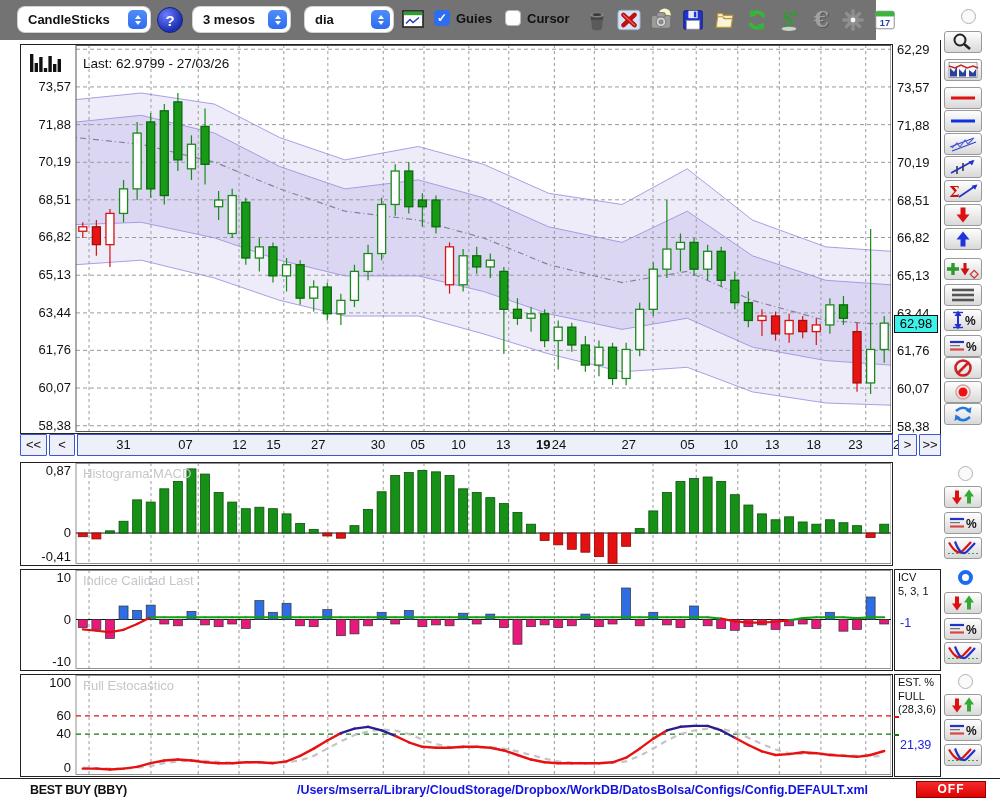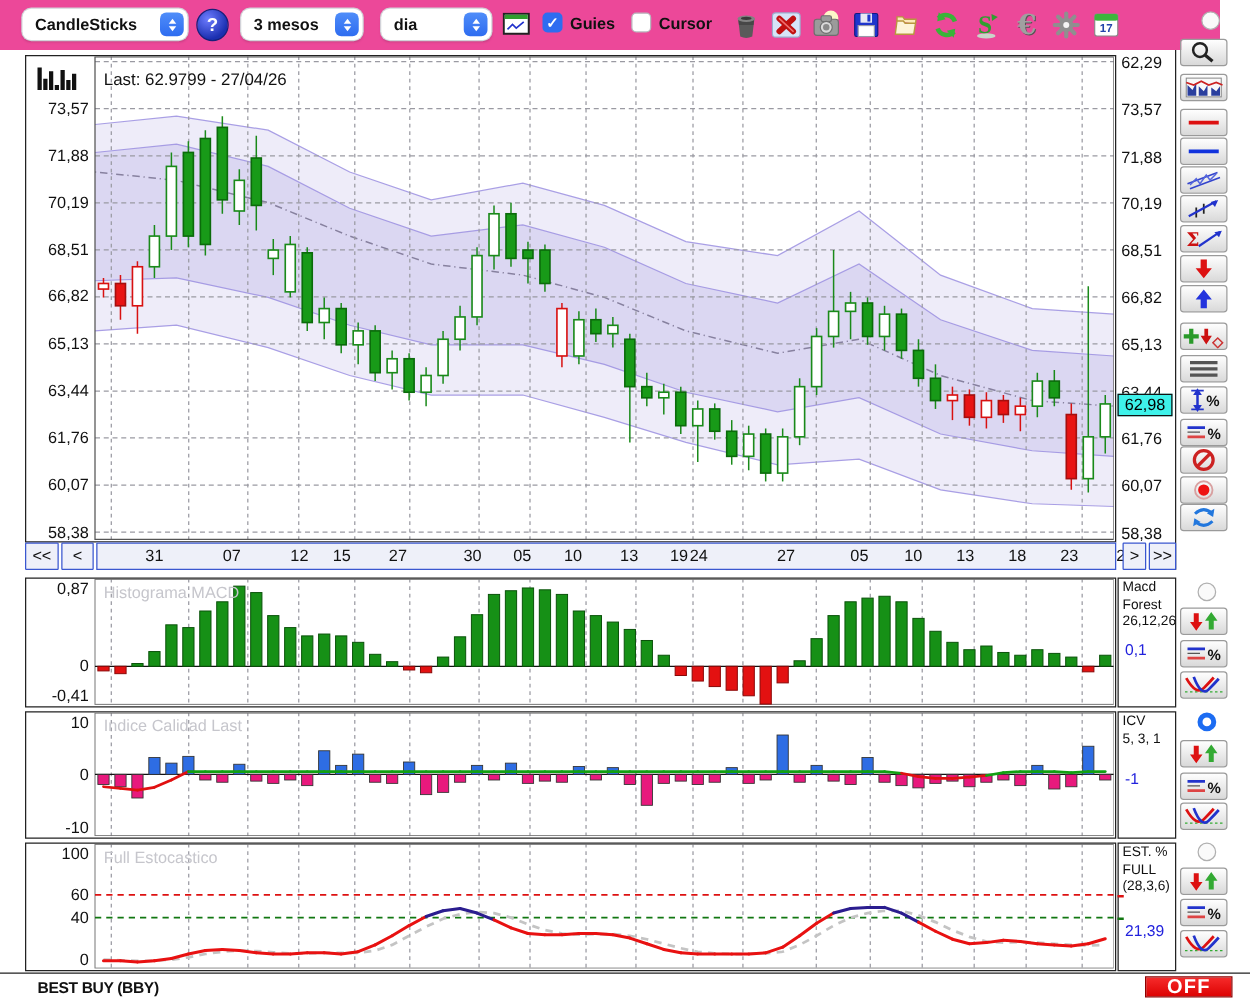--- a/index.html
+++ b/index.html
@@ -1,21 +1,21 @@
 <!DOCTYPE html>
 <html><head>
 <meta charset="utf-8">
 <style>
   * { margin:0; padding:0; box-sizing:border-box; }
   html,body { width:1000px; height:800px; background:#fff; overflow:hidden;
               font-family:"Liberation Sans", sans-serif; }
   #app { position:relative; width:1000px; height:800px; background:#fff; }
 
   
-  #toolbar { position:absolute; left:0; top:0; width:976px; height:40px; background:#ec4899; }
+  #toolbar { position:absolute; left:0; top:0; width:876px; height:40px; background:#737373; }
   .select { position:absolute; height:25px; background:#fff; border-radius:7px;
             box-shadow:0 0 0 1px #d2d2d8, 0 1px 2px rgba(0,0,0,.18);
             display:flex; align-items:center; justify-content:space-between;
             padding:0 3px 0 10px; font-size:13px; font-weight:700; color:#111; cursor:default; }
   .stepper { width:19px; height:19px; border-radius:5px;
              background:linear-gradient(#4f8df9,#2e6cf0);
              display:flex; flex-direction:column; align-items:center; justify-content:center; }
   .tri-up { width:0; height:0; border-left:3.5px solid transparent; border-right:3.5px solid transparent;
             border-bottom:4.5px solid #fff; margin-bottom:2px; }
   .tri-down { width:0; height:0; border-left:3.5px solid transparent; border-right:3.5px solid transparent;
@@ -79,21 +79,21 @@
 
   
   #statusbar { position:absolute; left:0; top:778px; width:1000px; height:22px;
                background:#fff; border-top:1px solid #222; }
   #symbol { position:absolute; left:30px; top:4px; font-size:12.5px; font-weight:700;
             color:#111; letter-spacing:-0.3px; }
   #config-path { position:absolute; left:250px; right:85px; top:4px; text-align:center;
                  font-size:12.5px; font-weight:700; color:#1313e0; }
   #off-btn { position:absolute; left:916px; top:781px; width:70px; height:17px;
              background:linear-gradient(#f62b2b,#dd0202); border:1px solid #8f0000;
-             color:#fff; font-size:16px; font-weight:700; text-align:center;
+             color:#fff; font-size:12px; font-weight:700; text-align:center;
              line-height:15px; letter-spacing:1px; z-index:6; }
 </style>
 </head>
 <body>
 
 <div id="app">
 
   <div id="toolbar">
     <div class="select" style="left:18px; top:7px; width:132px;">
       <span>CandleSticks</span>
@@ -366,21 +366,21 @@
       </svg>
     <div id="vol-icon"><svg viewBox="0 0 40 28">
           <rect x="5" y="6" width="3.4" height="18" fill="#111"></rect>
           <rect x="9.6" y="15" width="3.4" height="9" fill="#111"></rect>
           <rect x="14.2" y="9" width="3.4" height="15" fill="#111"></rect>
           <rect x="18.799999999999997" y="20" width="3.4" height="4" fill="#111"></rect>
           <rect x="23.4" y="8" width="3.4" height="16" fill="#111"></rect>
           <rect x="28" y="16" width="3.4" height="8" fill="#111"></rect>
           <rect x="32.599999999999994" y="11" width="3.4" height="13" fill="#111"></rect>
         </svg></div>
-    <div id="last-label">Last: 62.9799 - 27/04/26</div>
+    <div id="last-label">Last: 62.9799 - 27/03/26</div>
   <div class="ytick" style="top: 33.9343px;">73,57</div>
       <div class="ytick" style="top: 71.6305px;">71,88</div>
       <div class="ytick" style="top: 109.327px;">70,19</div>
       <div class="ytick" style="top: 146.8px;">68,51</div>
       <div class="ytick" style="top: 184.496px;">66,82</div>
       <div class="ytick" style="top: 222.193px;">65,13</div>
       <div class="ytick" style="top: 259.889px;">63,44</div>
       <div class="ytick" style="top: 297.362px;">61,76</div>
       <div class="ytick" style="top: 335.058px;">60,07</div>
       <div class="ytick" style="top: 372.754px;">58,38</div>
@@ -406,21 +406,21 @@
   <div id="date-strip">
       <div class="dlabel" style="left: 31.54px;">31</div>
       <div class="dlabel" style="left: 93.48px;">07</div>
       <div class="dlabel" style="left: 140.75px; text-align: right;">12</div>
       <div class="dlabel" style="left: 181.5px; text-align: center;">15</div>
       <div class="dlabel" style="left: 226.325px;">27</div>
       <div class="dlabel" style="left: 286px;">30</div>
       <div class="dlabel" style="left: 325.755px;">05</div>
       <div class="dlabel" style="left: 366.505px;">10</div>
       <div class="dlabel" style="left: 411.33px;">13</div>
-      <div class="dlabel" style="left: 451.265px;">19</div>
+      <div class="dlabel" style="left: 451.265px; font-weight: bold;">19</div>
       <div class="dlabel" style="left: 467px;">24</div>
       <div class="dlabel" style="left: 536.84px;">27</div>
       <div class="dlabel" style="left: 595.52px;">05</div>
       <div class="dlabel" style="left: 638.715px;">10</div>
       <div class="dlabel" style="left: 680.28px;">13</div>
       <div class="dlabel" style="left: 721.845px;">18</div>
       <div class="dlabel" style="left: 763.41px;">23</div>
       <div class="dlabel" style="left: 808.235px;">26</div>
     </div>
   <div class="nav-btn" style="left:898px; width:19px;">&gt;</div>
@@ -507,26 +507,20 @@
         <rect x="817.9583333333334" y="59.71532846715329" width="9" height="10.321167883211679" fill="#169016" stroke="#0a520a" stroke-width="0.8"></rect>
         <rect x="831.5416666666666" y="62.66423357664234" width="9" height="7.372262773722632" fill="#169016" stroke="#0a520a" stroke-width="0.8"></rect>
         <rect x="845.125" y="70.03649635036497" width="9" height="4.423357664233578" fill="#e31111" stroke="#8a0808" stroke-width="0.8"></rect>
         <rect x="858.7083333333334" y="61.189781021897815" width="9" height="8.846715328467155" fill="#169016" stroke="#0a520a" stroke-width="0.8"></rect>
       </svg>
     <div class="watermark">Histograma MACD</div>
   <div class="iticklbl" style="top: 0px;">0,87</div>
       <div class="iticklbl" style="top: 62.0365px;">0</div>
       <div class="iticklbl" style="top: 86px;">-0,41</div>
     </div>
-  <div class="rbox" style="top:462px; height:104px;">
-    <div class="rline">Macd</div>
-    <div class="rline">Forest</div>
-    <div class="rline">26,12,26</div>
-    <div class="rval" style="top:50px;">0,1</div>
-  </div>
 
   <div class="ipanel" id="icv-panel" style="top:569px; height:102px;">
     <svg id="icv-svg" width="870" height="99">
         <line x1="68.04" y1="0" x2="68.04" y2="99" stroke="#9a9aa2" stroke-width="1" stroke-dasharray="3 3"></line>
         <line x1="129.98000000000002" y1="0" x2="129.98000000000002" y2="99" stroke="#9a9aa2" stroke-width="1" stroke-dasharray="3 3"></line>
         <line x1="177.25" y1="0" x2="177.25" y2="99" stroke="#9a9aa2" stroke-width="1" stroke-dasharray="3 3"></line>
         <line x1="218" y1="0" x2="218" y2="99" stroke="#9a9aa2" stroke-width="1" stroke-dasharray="3 3"></line>
         <line x1="262.82500000000005" y1="0" x2="262.82500000000005" y2="99" stroke="#9a9aa2" stroke-width="1" stroke-dasharray="3 3"></line>
         <line x1="306.83500000000004" y1="0" x2="306.83500000000004" y2="99" stroke="#9a9aa2" stroke-width="1" stroke-dasharray="3 3"></line>
         <line x1="362.255" y1="0" x2="362.255" y2="99" stroke="#9a9aa2" stroke-width="1" stroke-dasharray="3 3"></line>
@@ -768,20 +762,21 @@
     <div class="rline">EST. %</div>
     <div class="rline">FULL</div>
     <div class="rline">(28,3,6)</div>
     <div class="thresh-mark" style="top:41px; background:#dd1111;"></div>
     <div class="thresh-mark" style="top:59px; background:#117711;"></div>
     <div class="rval" style="top:63px;">21,39</div>
   </div>
 
   <div id="statusbar">
     <span id="symbol">BEST BUY (BBY)</span>
+    <span id="config-path">/Users/mserra/Library/CloudStorage/Dropbox/WorkDB/DatosBolsa/Configs/Config.DEFAULT.xml</span>
   </div>
   <div id="off-btn">OFF</div>
 
 <div class="radio" style="left: 961px; top: 9px;"></div>
     <div class="side-btn" style="top: 31px;">
       <span>
         <svg viewBox="0 0 36 20">
           <circle cx="15" cy="8" r="5.5" fill="none" stroke="#222" stroke-width="2"></circle>
           <line x1="19" y1="12" x2="25" y2="17" stroke="#222" stroke-width="2.6"></line>
         </svg>

